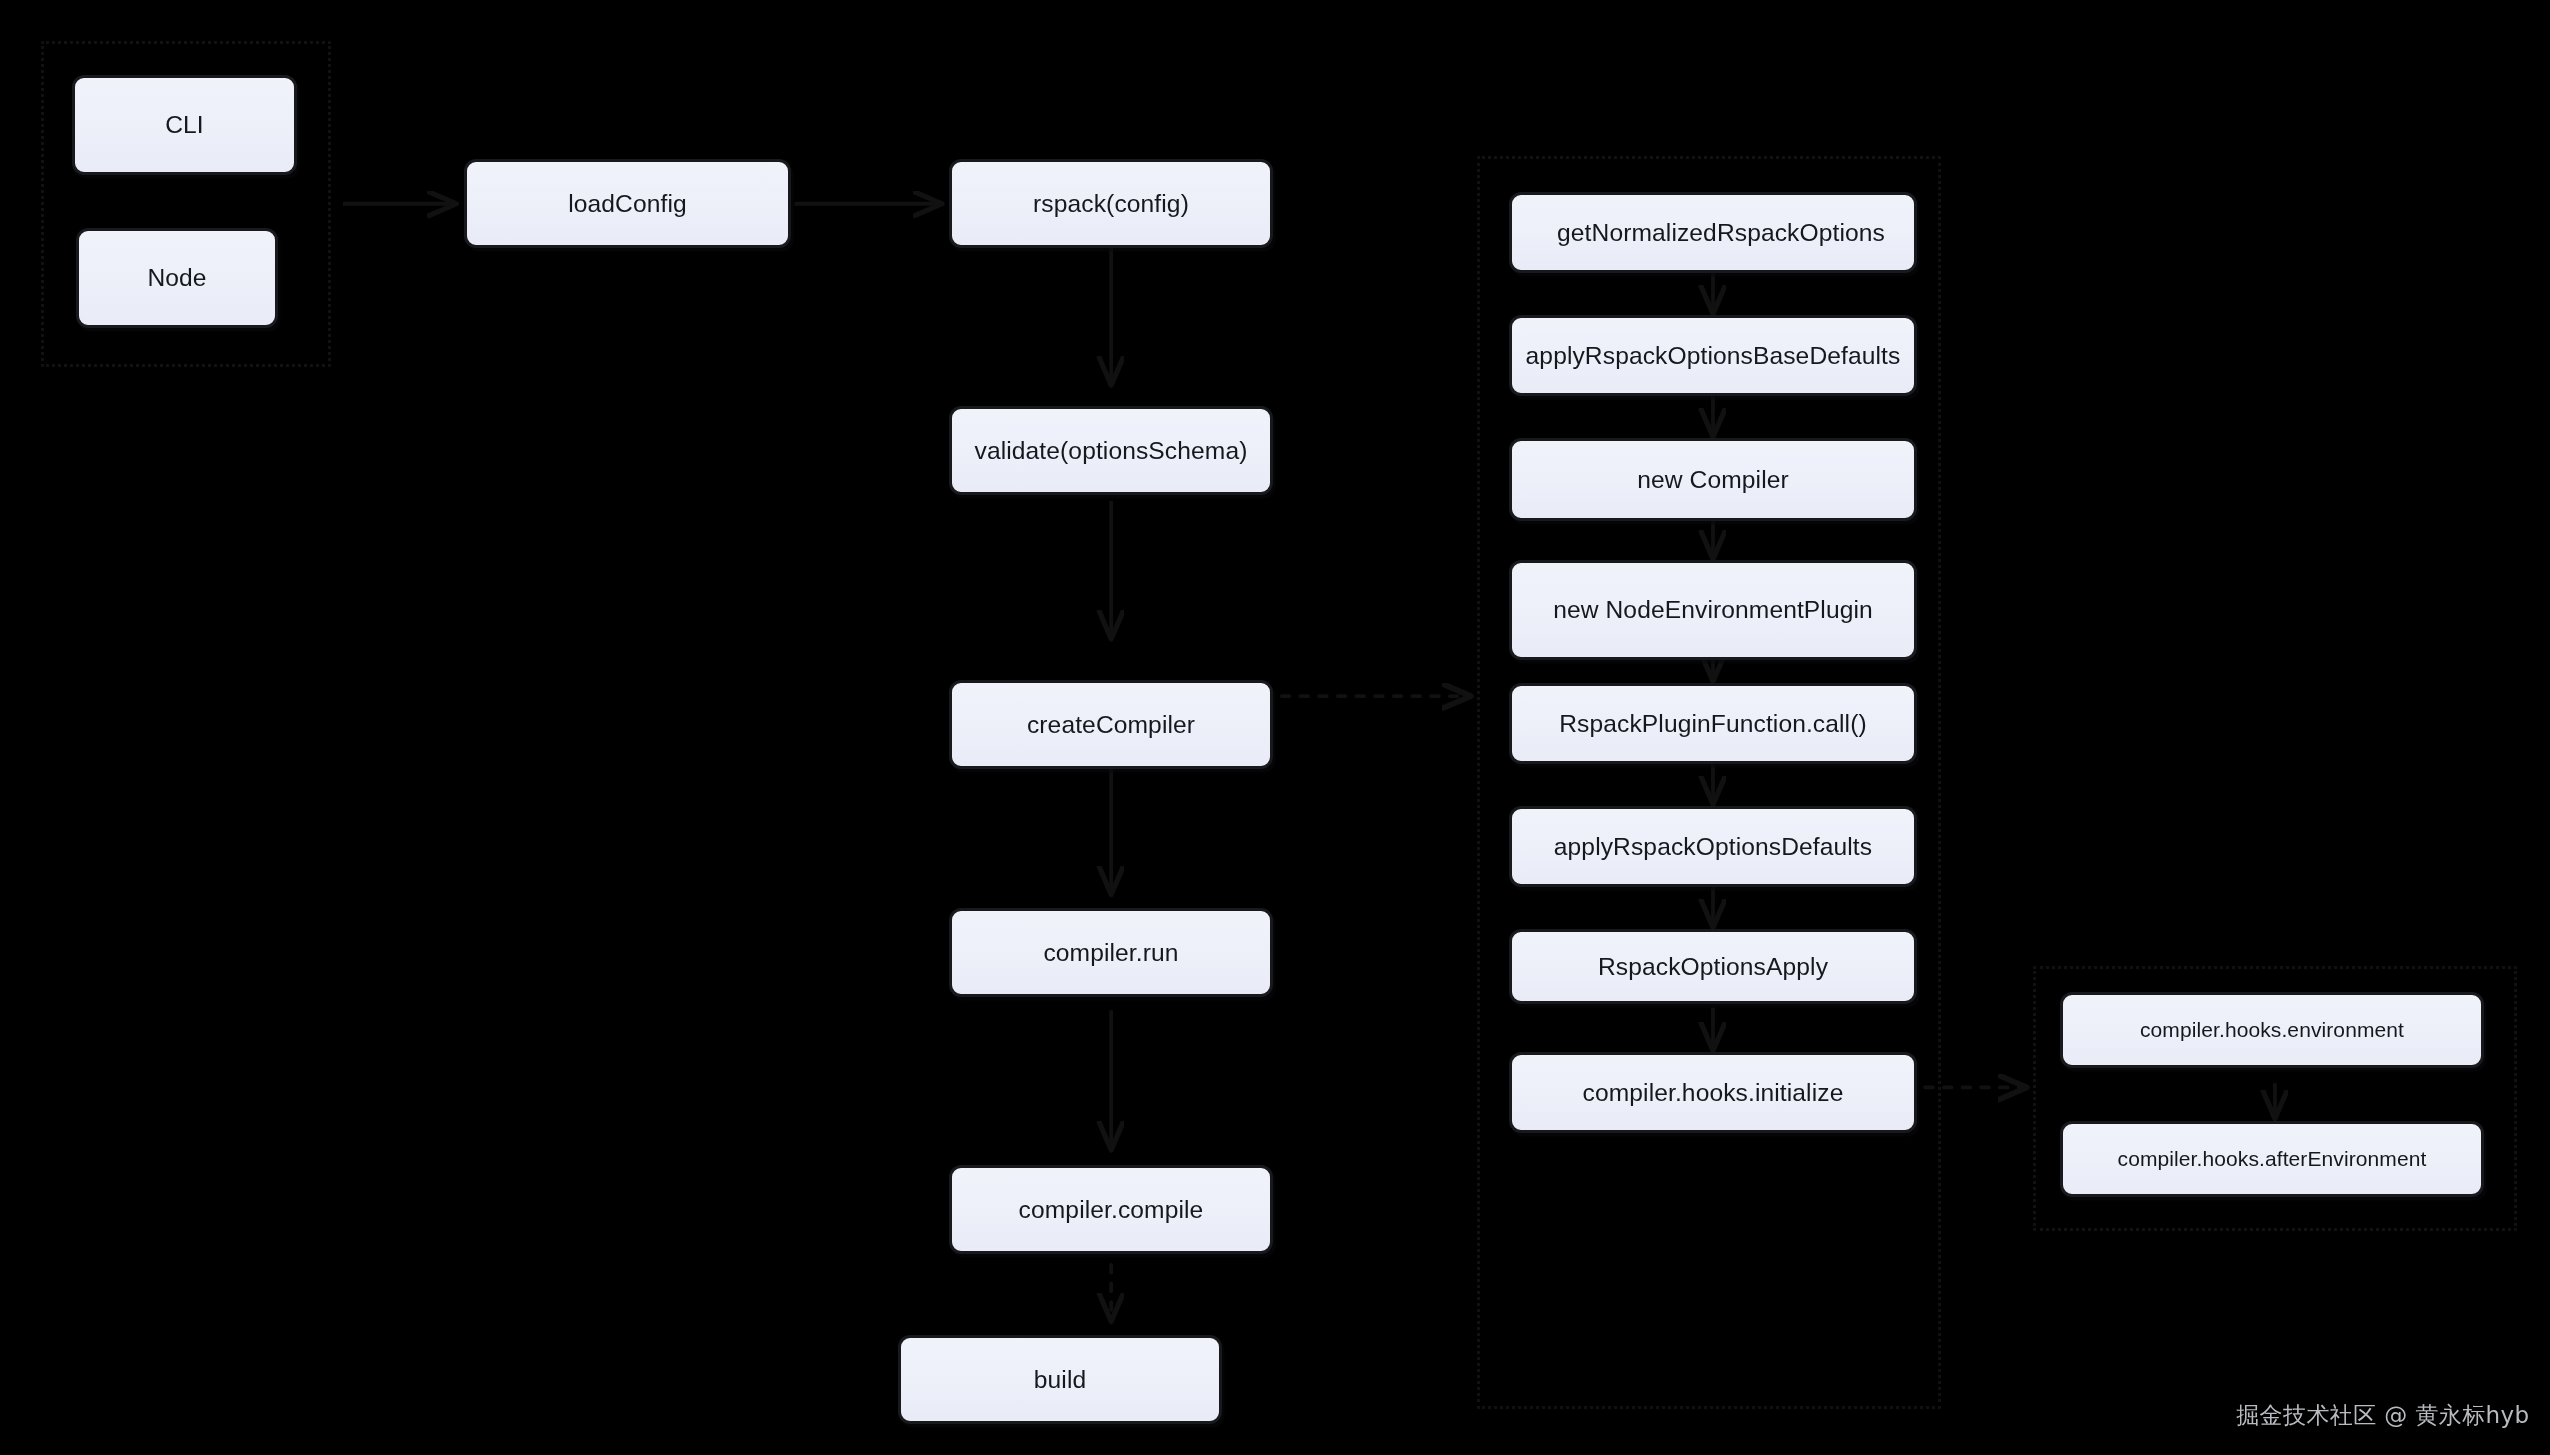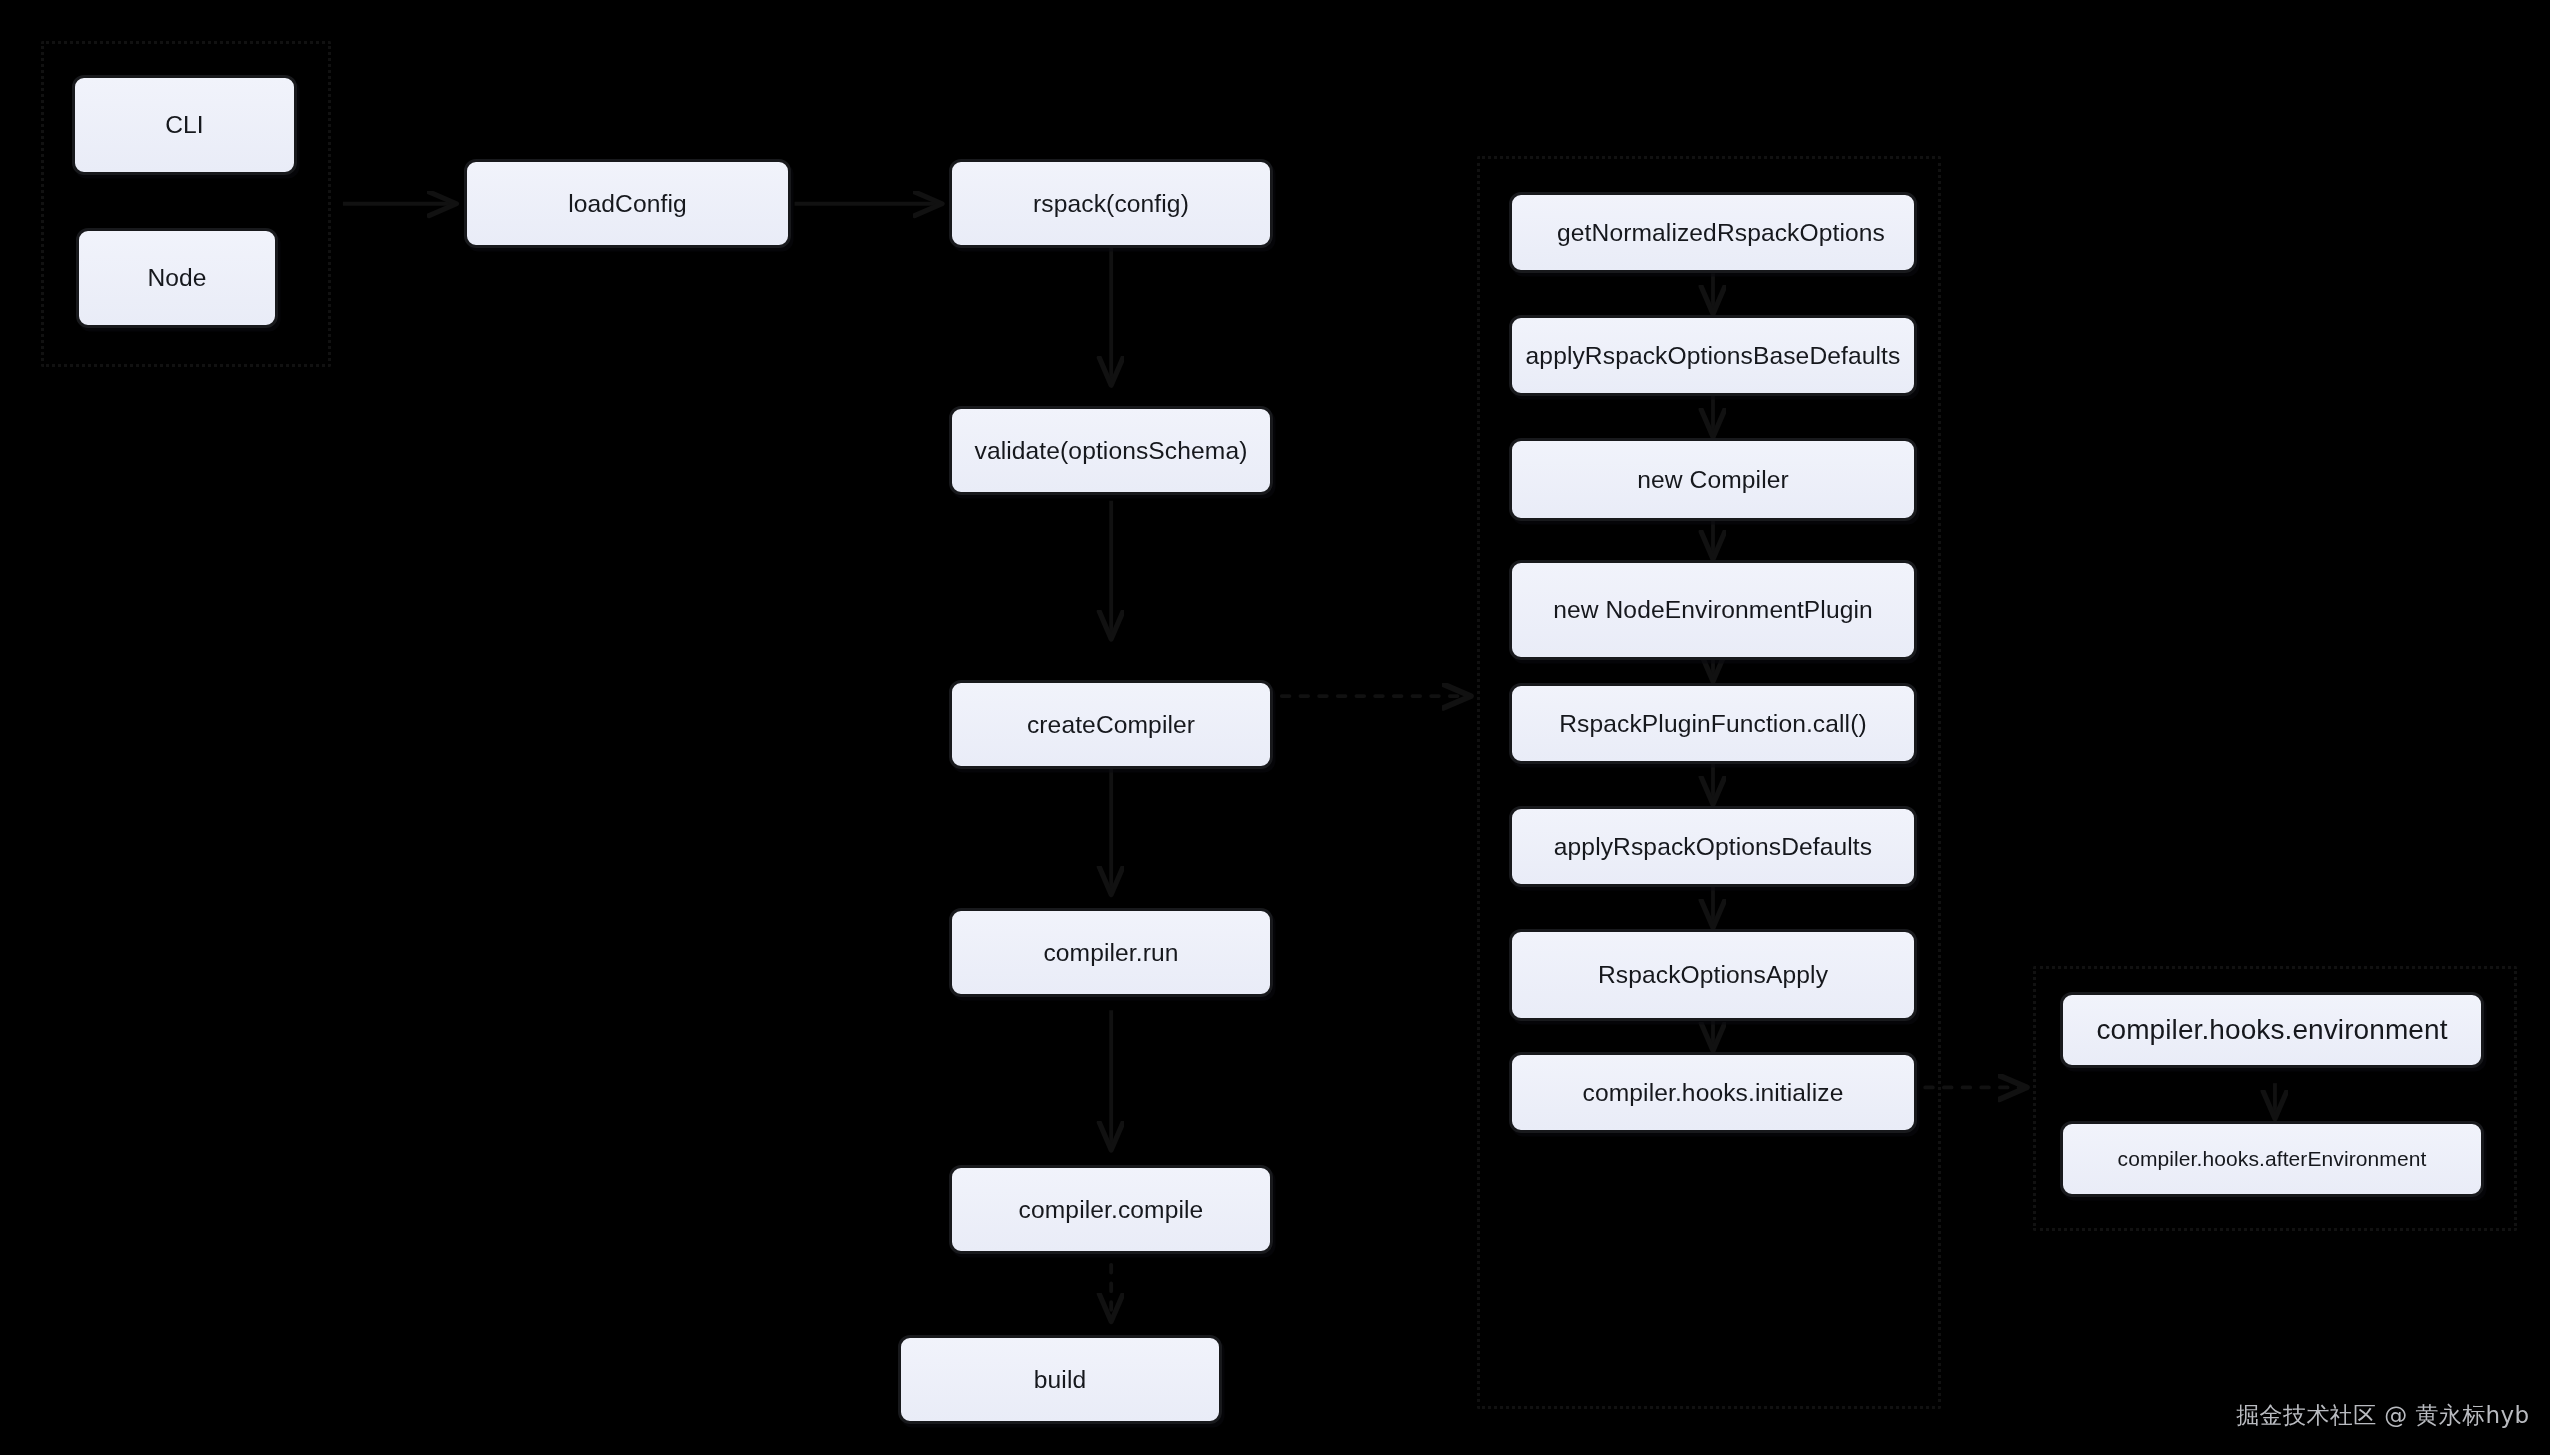--- a/index.html
+++ b/index.html
@@ -146,24 +146,24 @@
   <div class="node" style="left:1509px; top:315px; width:408px; height:81px;">applyRspackOptionsBaseDefaults</div>
 
   <div class="node" style="left:1509px; top:438px; width:408px; height:83px;">new Compiler</div>
 
   <div class="node" style="left:1509px; top:560px; width:408px; height:100px;">new NodeEnvironmentPlugin</div>
 
   <div class="node" style="left:1509px; top:683px; width:408px; height:81px;">RspackPluginFunction.call()</div>
 
   <div class="node" style="left:1509px; top:806px; width:408px; height:81px;">applyRspackOptionsDefaults</div>
 
-  <div class="node" style="left:1509px; top:929px; width:408px; height:92px;">RspackOptionsApply</div>
+  <div class="node" style="left:1509px; top:929px; width:408px; height:75px;">RspackOptionsApply</div>
 
   <div class="node" style="left:1509px; top:1052px; width:408px; height:81px;">compiler.hooks.initialize</div>
 
-  <div class="node" style="left:2060px; top:992px; width:424px; height:76px; font-size:28px;">compiler.hooks.environment</div>
+  <div class="node" style="left:2060px; top:992px; width:424px; height:76px; font-size:21px;">compiler.hooks.environment</div>
 
   <div class="node" style="left:2060px; top:1121px; width:424px; height:76px; font-size:21px;">compiler.hooks.afterEnvironment</div>
 
   <div class="watermark">掘金技术社区 @ 黄永标hyb</div>
 
 </div>
 
 
 </body></html>

